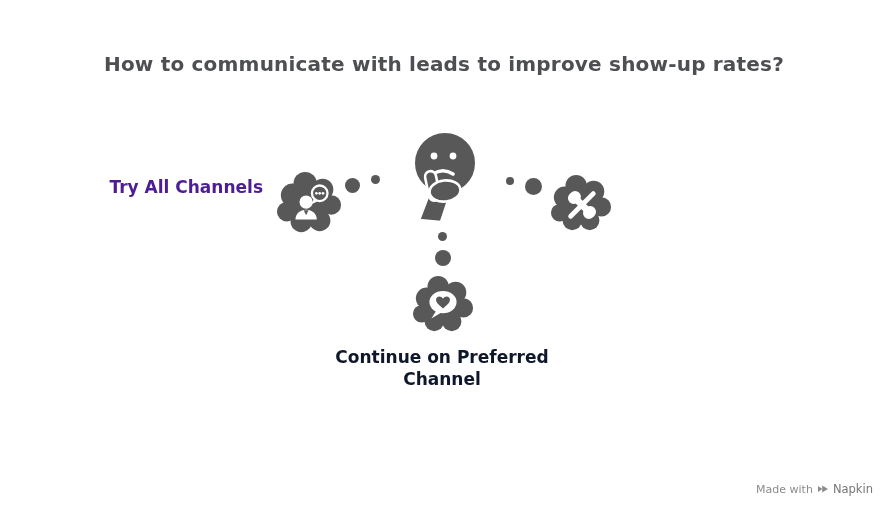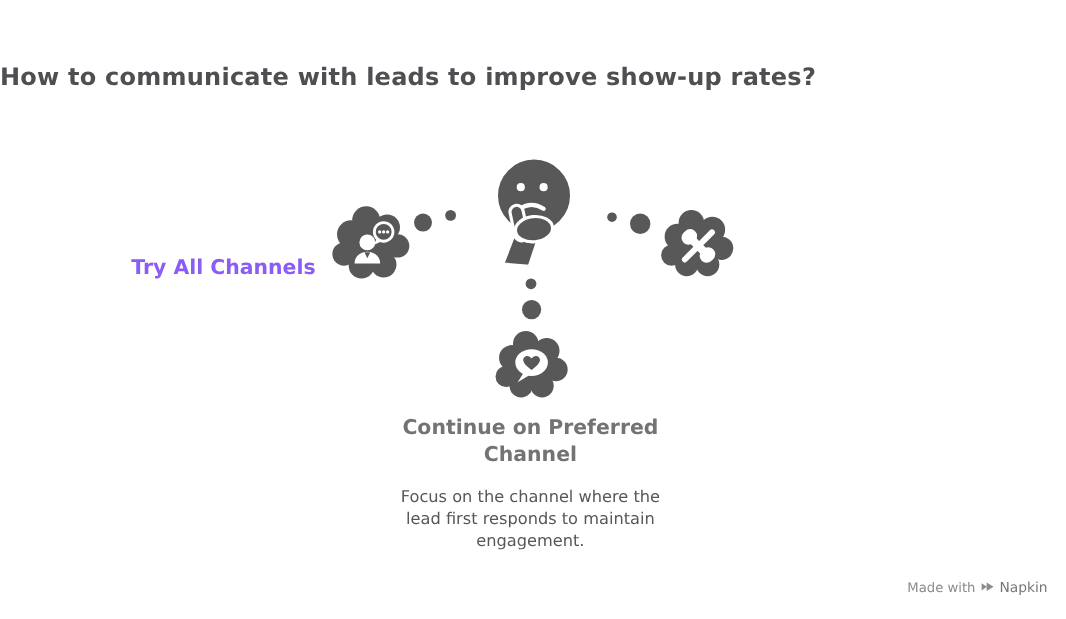--- a/index.html
+++ b/index.html
@@ -2,32 +2,32 @@
 <html><head>
 <meta charset="utf-8">
 <style>
   html,body { margin:0; padding:0; background:#ffffff; }
   .canvas {
     position:relative; width:888px; height:516px; background:#ffffff;
     font-family:"DejaVu Sans","Liberation Sans",sans-serif; overflow:hidden;
   }
   .title {
     position:absolute; left:0; right:0; top:52px; margin:0;
-    font-size:20px; font-weight:700;
+    text-align:center; font-size:20px; font-weight:700;
     color:#4d4f52; letter-spacing:.2px;
   }
   .node { position:absolute; }
   .node h2 { margin:0; font-size:17px; font-weight:700; white-space:pre-line; line-height:22px; }
   .node p  { margin:9px 0 0; font-size:13.5px; line-height:18.5px; color:#55575a; white-space:pre-line; }
   .node-left   { left:3px;   top:176px; width:260px; text-align:right; }
-  .node-left h2 { color:#8b5cf6;margin-top:36px; }
+  .node-left h2 { color:#4c1d95; }
   .node-right  { left:625px; top:188px; width:235px; text-align:left; }
   .node-right h2 { color:#e2575b; }
   .node-bottom { left:272px; top:346px; width:340px; text-align:center; }
-  .node-bottom h2 { color:#737373; }
+  .node-bottom h2 { color:#0f172a; }
   .node-bottom p { margin-top:15px; }
   .icon { position:absolute; }
   .face-icon   { left:404px; top:128px; }
   .cloud-left  { left:276px; top:169px; }
   .cloud-right { left:549px; top:172px; }
   .cloud-bottom{ left:411px; top:273px; }
   .dot { position:absolute; background:#585858; border-radius:50%; }
   .dot-l1 { left:345px; top:178px; width:15px; height:15px; }
   .dot-l2 { left:371px; top:175px; width:9px;  height:9px;  }
   .dot-r1 { left:506px; top:177px; width:8px;  height:8px;  }
@@ -155,23 +155,20 @@
   </svg>
 
   <section class="node node-left">
     <h2>Try All Channels</h2>
   </section>
 
 
   <section class="node node-bottom">
     <h2>Continue on Preferred
 Channel</h2>
-    <p>Focus on the channel where the
-lead first responds to maintain
-engagement.</p>
   </section>
 
   <div class="watermark">
     <span>Made with</span>
     <svg width="12" height="12" viewBox="0 0 12 12">
       <path d="M1 3 L5.4 6 L1 9 Z" fill="#8c8c8c"></path>
       <path d="M5.2 2.4 L11 6 L5.2 9.6 Z" fill="#8c8c8c"></path>
     </svg>
     <span class="brand">Napkin</span>
   </div>

